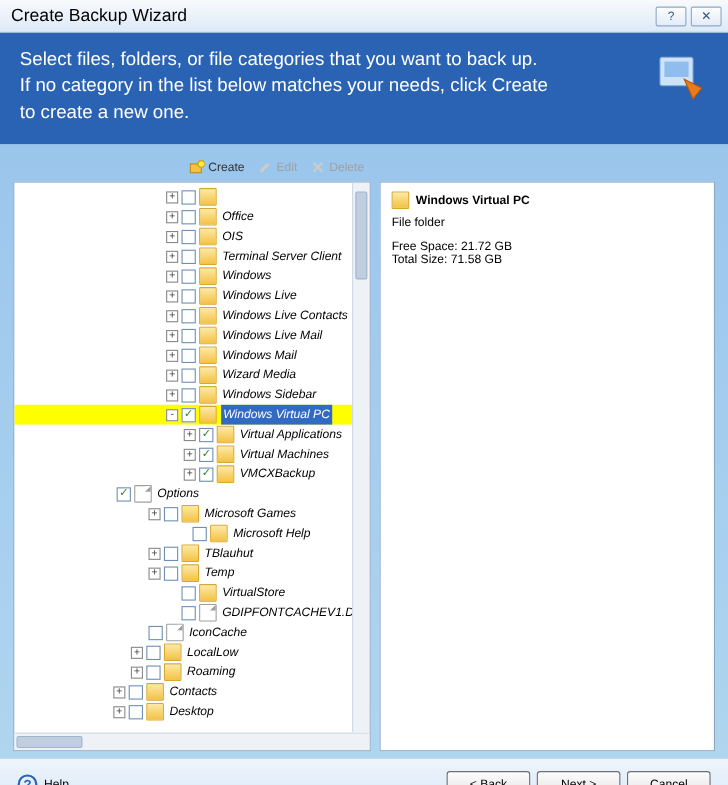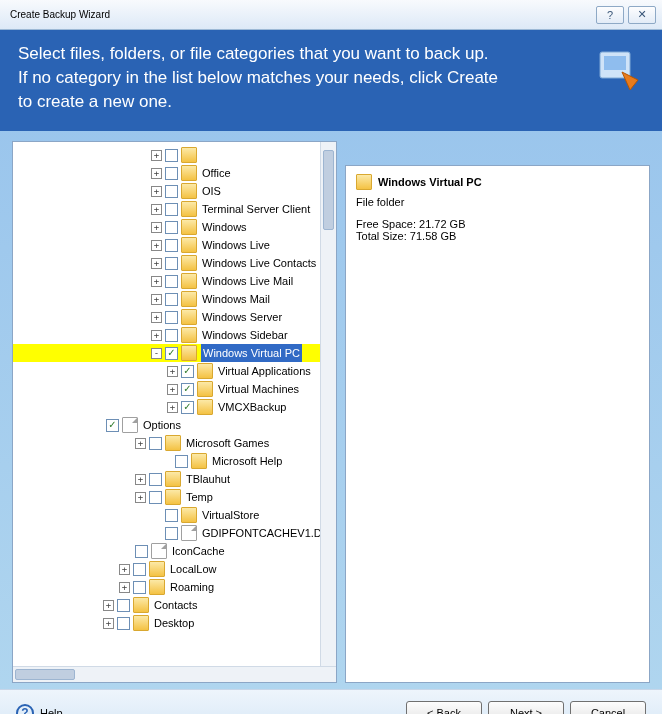--- a/index.html
+++ b/index.html
@@ -1,19 +1,19 @@
 <!DOCTYPE html>
 <html><head>
 <meta charset="utf-8">
 <style>
 * { box-sizing: border-box; margin: 0; padding: 0; font-family: "Segoe UI", Tahoma, sans-serif; }
 body { width: 662px; height: 714px; background: linear-gradient(to bottom, #96c2ec 0%, #b0d6ef 100%); overflow: hidden; }
 
 .titlebar { height: 30px; background: linear-gradient(to bottom,#f8fafd,#dde9f7); display:flex; align-items:center; padding:0 6px; border-bottom:1px solid #9db9d6; }
-.titlebar .title { font-size:10px; color:#000; flex:1; padding-left:4px; }
+.titlebar .title { font-size:16px; color:#000; flex:1; padding-left:4px; }
 .titlebar .wb { width:28px; height:18px; border:1px solid #8ea9c6; border-radius:2px; margin-left:4px; display:flex; align-items:center; justify-content:center; background:linear-gradient(to bottom,#fdfdfe,#e3ecf7); font-size:11px; color:#3c587a; cursor:default; }
 
 .header { background:#2a63b4; color:#fff; padding:12px 18px 18px 18px; position:relative; }
 .header h2 { font-size:13px; font-weight:bold; margin-bottom:8px; }
 .header p { font-size:17px; line-height:1.4; max-width:480px; }
 .header .hicon { position:absolute; right:20px; top:16px; width:48px; height:48px; }
 
 .body { padding:10px 12px 6px 12px; display:flex; gap:8px; height:558px; }
 .col { display:flex; flex-direction:column; }
 .left { flex:0 0 290px; }
@@ -30,21 +30,21 @@
 .row.hl { background:#ffff00; }
 .row.sel .label { background:#316ac5; color:#fff; padding:0 2px; }
 .exp { width:11px; height:11px; border:1px solid #888; display:flex; align-items:center; justify-content:center; font-size:9px; font-family:monospace; color:#444; margin-right:3px; background:#fff; cursor:default; }
 .exp.blank { border:0; }
 .cb { width:13px; height:13px; border:1px solid #6d8fb5; margin-right:3px; display:flex; align-items:center; justify-content:center; font-size:10px; color:#2f7a2c; background:#fff; cursor:default; }
 .cb.checked::after { content:"✓"; }
 .ico { width:16px; height:16px; margin-right:4px; display:inline-block; }
 .folder { background:linear-gradient(to bottom,#fce9a7,#f4c243); border-radius:1px; border:1px solid #d9a830; }
 .file { background:#fff; border:1px solid #a0a0a0; border-radius:1px; position:relative; }
 .file::after { content:""; position:absolute; right:0; top:0; width:5px; height:5px; background:linear-gradient(135deg,#fff 48%,#a0a0a0 52%); }
-.label { color:#000; padding:0 1px; }
+.label { color:#000; padding:0 1px;font-style:italic; }
 
 .infopane { padding:8px 10px; font-size:11px; color:#000; }
 .infotitle { display:flex; align-items:center; font-weight:bold; margin-bottom:6px; }
 .infotitle .ico { margin-right:6px; }
 
 .footer { height:46px; display:flex; align-items:center; padding:0 16px; border-top:1px solid #c6d6e9; background:linear-gradient(to bottom,#eef5fc,#d6e7f6); }
 .help { display:flex; align-items:center; gap:6px; font-size:11px; }
 .help .qi { width:18px; height:18px; border:2px solid #2a63b4; border-radius:50%; color:#2a63b4; font-weight:bold; display:flex; align-items:center; justify-content:center; font-size:12px; }
 .spacer { flex:1; }
 .btn { min-width:76px; height:23px; border:1px solid #707070; background:linear-gradient(to bottom,#fdfdfd,#e3e3e3); font-size:11px; margin-left:6px; border-radius:3px; cursor:default; }
@@ -67,20 +67,41 @@
   <p>Select files, folders, or file categories that you want to back up. If no category in the list below matches your needs, click Create to create a new one.</p>
   <svg class="hicon" viewBox="0 0 48 48">
     <rect x="6" y="6" width="30" height="26" rx="2" fill="#cfe3f8" stroke="#7fa9d6"></rect>
     <rect x="10" y="10" width="22" height="14" fill="#8fbdee"></rect>
     <path d="M28 26 L44 34 L36 44 Z" fill="#e87b1c" stroke="#b85500"></path>
   </svg>
 </div>
 
 <div class="body">
   <div class="col left">
+    <div class="toolbar">
+      <div class="tbtn">
+        <svg viewBox="0 0 14 14">
+            <rect x="1" y="4" width="10" height="8" fill="#f4c243" stroke="#c68a10"></rect>
+            <circle cx="11" cy="4" r="3" fill="#ffeb3b" stroke="#c9a400"></circle>
+          </svg>
+        <span>Create</span>
+      </div>
+      <div class="tbtn disabled">
+        <svg viewBox="0 0 14 14">
+            <path d="M2 10 L9 3 L11 5 L4 12 Z" fill="#ccc"></path>
+          </svg>
+        <span>Edit</span>
+      </div>
+      <div class="tbtn disabled">
+        <svg viewBox="0 0 14 14">
+            <path d="M3 3 L11 11 M11 3 L3 11" stroke="#ccc" stroke-width="2"></path>
+          </svg>
+        <span>Delete</span>
+      </div>
+    </div>
     <div class="pane" style="overflow:hidden; display:flex; flex-direction:column;">
       <div style="flex:1; position:relative; overflow:hidden;">
         <div class="tree" id="tree">
             <div class="row" style="padding-left: 138px;">
               <span class="exp">+</span>
               <span class="cb"></span>
               <span class="ico folder"></span>
               <span class="label"></span>
             </div>
             <div class="row" style="padding-left: 138px;">
@@ -128,21 +149,21 @@
             <div class="row" style="padding-left: 138px;">
               <span class="exp">+</span>
               <span class="cb"></span>
               <span class="ico folder"></span>
               <span class="label">Windows Mail</span>
             </div>
             <div class="row" style="padding-left: 138px;">
               <span class="exp">+</span>
               <span class="cb"></span>
               <span class="ico folder"></span>
-              <span class="label">Windows Server</span>
+              <span class="label">Wizard Media</span>
             </div>
             <div class="row" style="padding-left: 138px;">
               <span class="exp">+</span>
               <span class="cb"></span>
               <span class="ico folder"></span>
               <span class="label">Windows Sidebar</span>
             </div>
             <div class="row hl sel" style="padding-left: 138px;">
               <span class="exp">-</span>
               <span class="cb checked"></span>

